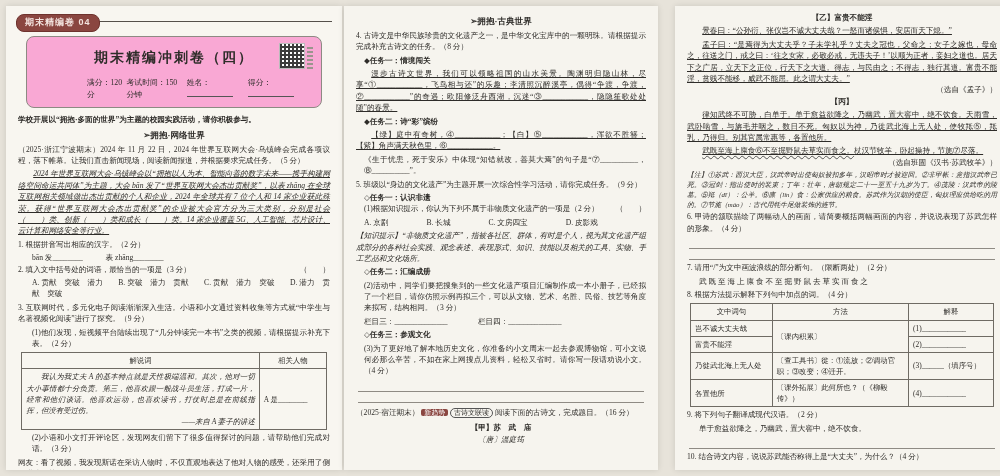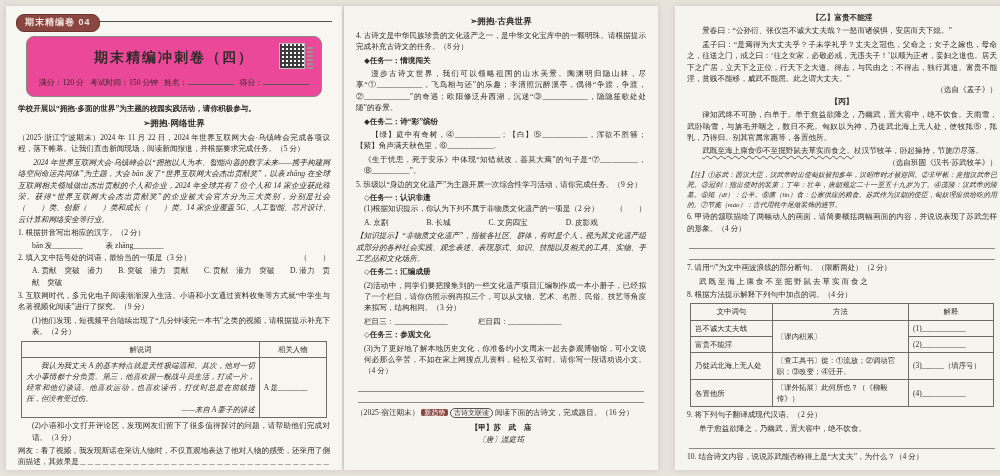--- a/index.html
+++ b/index.html
@@ -29,39 +29,39 @@
     background:#8a4640; color:#f3e3de;
     border:1px solid #6e332e; border-radius:8px;
     font-weight:bold; font-size:9px; letter-spacing:1px;
     padding:1px 8px; z-index:2;
     font-family:"Liberation Sans","DejaVu Sans",sans-serif;
   }
   .badge-rule { position:absolute; top:15px; left:10px; right:10px; border-top:1.5px solid #55504a; }
   .title-card {
     margin:24px 8px 6px 8px;
     border:1px solid #8d8a83; border-radius:8px;
-    background:#ec4899;
+    background:#f9a8d4;
     padding:8px 10px 7px 10px;
     position:relative;
   }
   .paper-title { text-align:center; font-weight:bold; font-size:14px; letter-spacing:2px; margin-top:2px; }
   .qr-wrap { position:absolute; top:6px; right:8px; width:34px; height:28px; }
   .qr {
     width:26px; height:26px; border:1px solid #bbb; background:#fff;
     background-image:
       repeating-linear-gradient(0deg,#3c3c3c 0 2px,transparent 2px 4px),
       repeating-linear-gradient(90deg,#3c3c3c 0 2px,#ffffff 2px 4px);
   }
   .qr-caption { position:absolute; right:0; top:2px; width:6px; height:24px; background:repeating-linear-gradient(0deg,#9a958d 0 2px,transparent 2px 4px); }
-  .meta-row { display:flex; justify-content:space-between; margin-top:9px; font-size:7.8px; padding:0 2px; }
+  .meta-row { display:flex; justify-content:space-between; margin-top:9px; font-size:7.8px; padding:0 2px;margin-left:48px; }
   .uline { display:inline-block; border-bottom:1px solid #555; width:46px; height:7px; }
 
   
   .t { text-align:justify; margin-top:2px; }
-  .indent { text-indent:2em; }
+  .indent { text-indent:2em;text-decoration:underline; }
   .bold { font-weight:bold; }
   .ital { font-style:italic; }
   .center { text-align:center; }
   .right { text-align:right; }
   .sec-head { text-align:center; font-weight:bold; font-size:8.6px; margin:3px 0 2px 0; }
   .task-label { font-weight:bold; margin-top:2px; }
   .bracket-line { display:flex; }
   .bracket-line .grow { flex:1; }
   .ansline { border-bottom:.8px solid #8f8b84; height:11px; margin:0 2px; }
 

